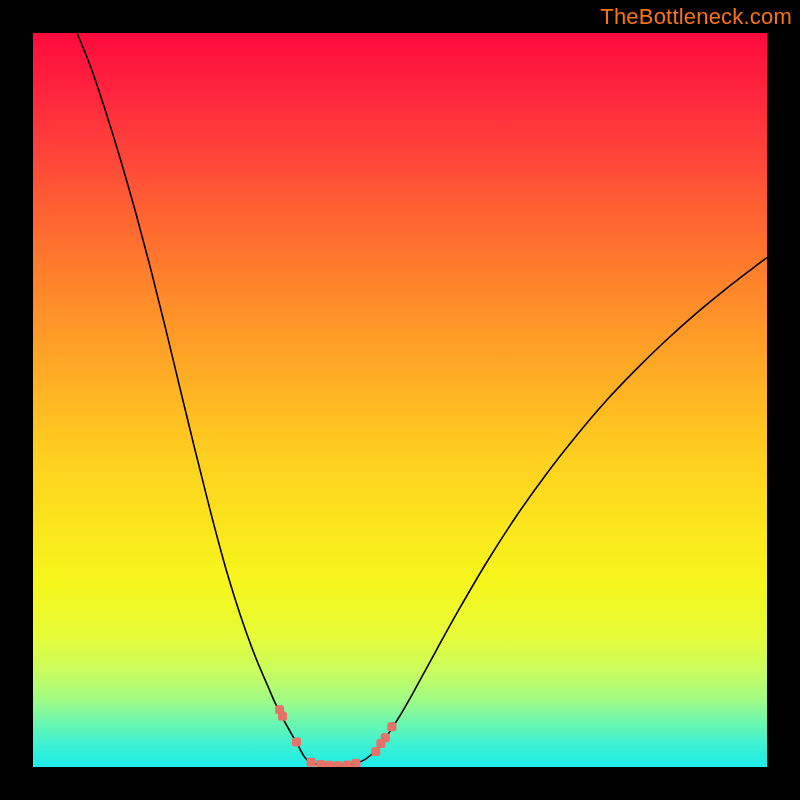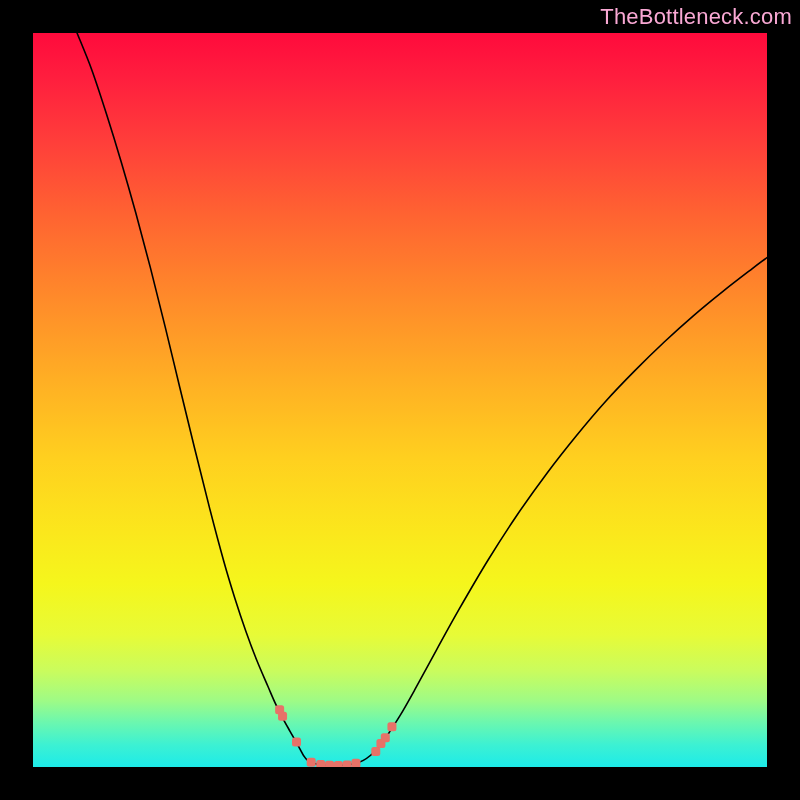--- a/index.html
+++ b/index.html
@@ -41,21 +41,21 @@
       #9efb86 91%,
       #6af7b0 94%,
       #3cf1d3 97%,
       #1debe9 100%
     );
   }
   .watermark {
     position: absolute;
     top: 4px;
     right: 8px;
-    color: #f9a8d4;
+    color: #f97316;
     font-size: 22px;
     font-weight: 500;
     letter-spacing: 0.2px;
   }
   svg.curve {
     position: absolute;
     left: 0;
     top: 0;
     width: 734px;
     height: 734px;

